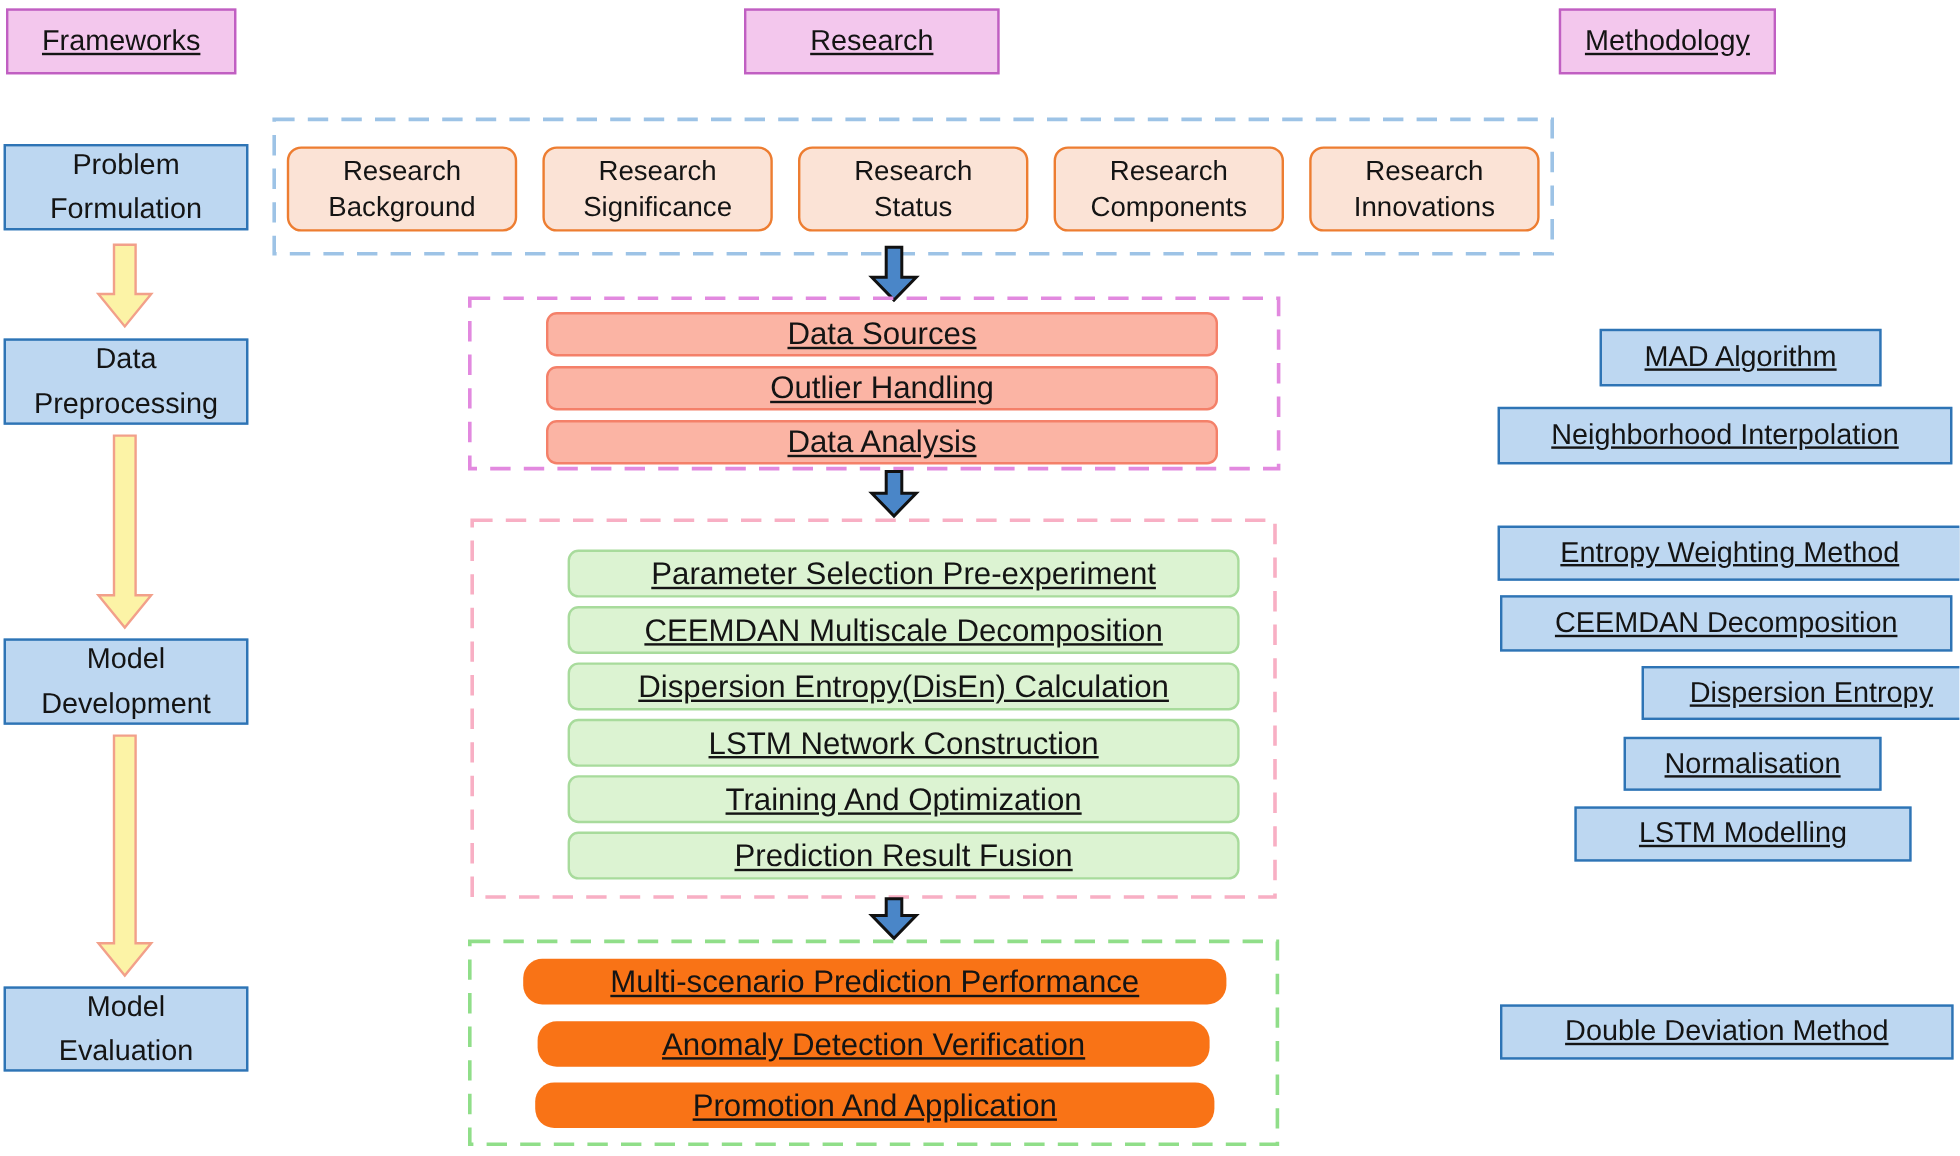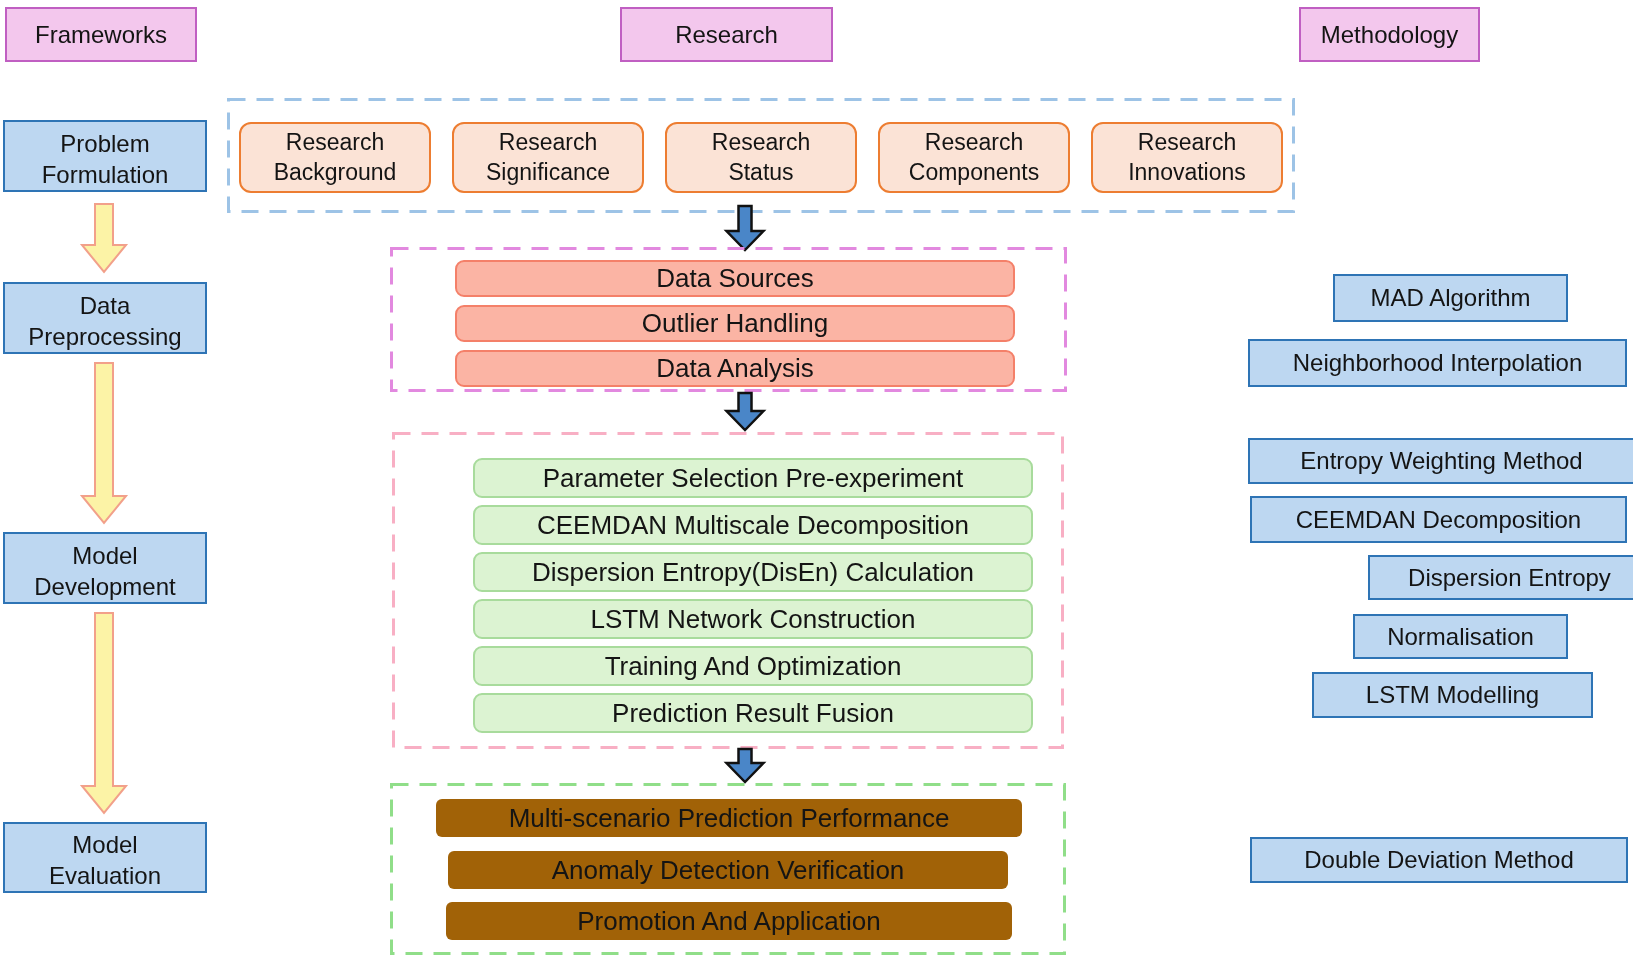--- a/index.html
+++ b/index.html
@@ -1,32 +1,32 @@
 <!DOCTYPE html>
 <html><head>
 <meta charset="utf-8">
 <style>
   html,body{margin:0;padding:0;background:#ffffff;}
   body{font-family:"Liberation Sans", sans-serif;color:#141414;}
   .canvas{position:relative;width:1633px;height:963px;background:#ffffff;overflow:hidden;}
   .abs{position:absolute;box-sizing:border-box;}
-  .ctr{display:flex;align-items:center;justify-content:center;text-align:center;}
+  .ctr{display:flex;align-items:center;justify-content:center;text-align:center;text-decoration:underline;}
 
   .hdr{background:#F3C7ED;border:2.5px solid #C05FC2;font-size:24px;}
   .lbox{background:#BDD7F1;border:2.5px solid #2E74B5;font-size:24px;line-height:1.3;
-        display:flex;flex-direction:column;align-items:center;justify-content:flex-end;text-align:center;}
+        display:flex;flex-direction:column;align-items:center;justify-content:space-between;text-align:center;}
   .rbox{background:#BDD7F1;border:2.5px solid #2E74B5;font-size:24px;}
 
   .orange-row{display:flex;gap:21px;justify-content:center;align-items:flex-start;}
   .obox{width:192px;height:71px;background:#FBE3D6;border:2px solid #ED7D31;border-radius:12px;
         font-size:23px;line-height:1.3;display:flex;flex-direction:column;align-items:center;justify-content:center;text-align:center;box-sizing:border-box;}
 
   .redbox{background:#FBB4A4;border:2px solid #F48069;border-radius:9px;font-size:26px;}
   .greenbox{background:#DCF3D2;border:2px solid #A8DB9C;border-radius:9px;font-size:26px;margin-left:20px;}
-  .yellowbox{background:#a16207;border-radius:6px;font-size:26px;}
+  .yellowbox{background:#f97316;border-radius:16px;font-size:26px;}
 
   svg.dashed{position:absolute;overflow:visible;}
   svg.arrow{position:absolute;overflow:visible;}
 </style>
 </head>
 <body>
 
 <div class="canvas">
 
   <div class="abs ctr hdr" style="left:5px;top:7px;width:192px;height:55px">Frameworks</div>

